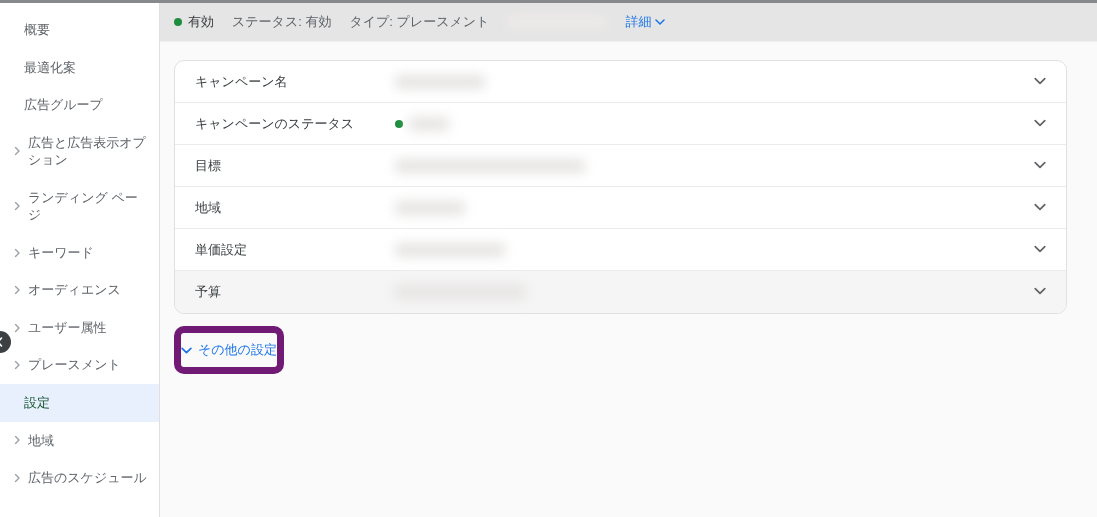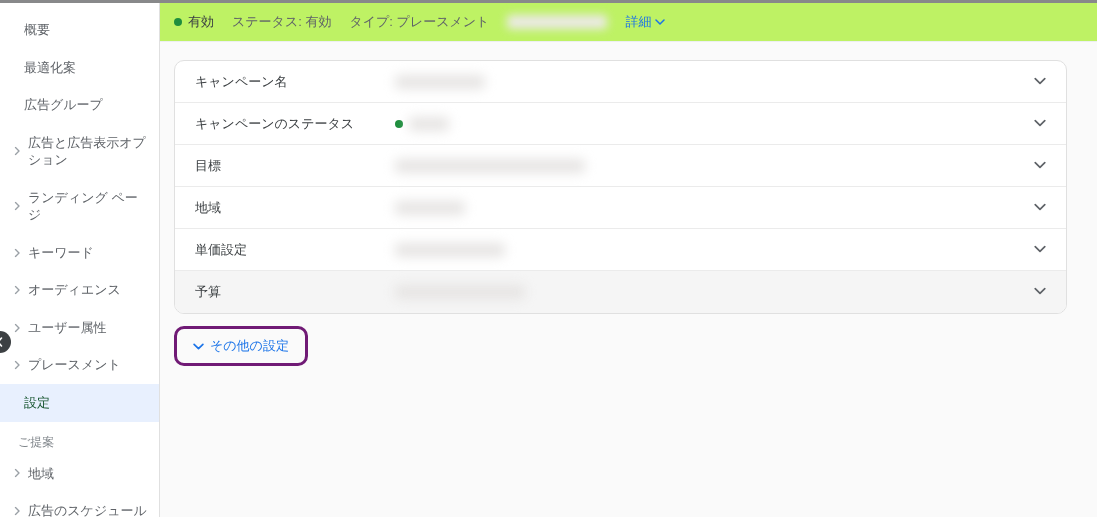--- a/index.html
+++ b/index.html
@@ -10,38 +10,38 @@
     .sidebar .nav-item { display: flex; align-items: center; font-size: 13px; color: #5f6368; padding: 10px 10px 10px 28px; position: relative; line-height: 1.35; cursor: pointer; }
     .sidebar .nav-item.no-arrow { padding-left: 24px; }
     .sidebar .nav-item .arrow { position: absolute; left: 14px; top: 50%; transform: translateY(-50%); }
     .sidebar .nav-item .arrow svg { display: block; }
     .sidebar .nav-item.active { background: #e8f0fe; color: #14532d; }
     .sidebar .section-label { font-size: 12px; color: #80868b; padding: 12px 10px 4px 18px; }
     .sidebar .back-circle { position: absolute; left: -11px; top: 328px; width: 22px; height: 22px; border-radius: 50%; background: #3c4043; display: flex; align-items: center; justify-content: center; cursor: pointer; }
     .sidebar .back-circle svg { display:block; }
     
     .main { flex: 1; display: flex; flex-direction: column; background: #fafafa; }
-    .statusbar { display: flex; align-items: center; gap: 18px; padding: 10px 14px 10px 14px; font-size: 13px; color: #5f6368; border-bottom: 1px solid #eceff1; background: #bef264; }
+    .statusbar { display: flex; align-items: center; gap: 18px; padding: 10px 14px 10px 14px; font-size: 13px; color: #5f6368; border-bottom: 1px solid #eceff1; background: #e5e5e5; }
     .statusbar .dot { width: 8px; height: 8px; border-radius: 50%; background: #1e8e3e; display: inline-block; margin-right: 6px; vertical-align: middle; }
     .statusbar .enabled { color: #3c4043; display: flex; align-items: center; }
     .statusbar .details { color: #1a73e8; display: flex; align-items: center; gap: 4px; cursor: pointer; }
     .statusbar .blur { filter: blur(5px); background: #ece9e8; width: 100px; height: 14px; border-radius: 3px; }
     
     .card { margin: 18px 30px 0 14px; border: 1px solid #e0e0e0; background: #fff; border-radius: 10px; overflow: hidden; }
     .row { display: flex; align-items: center; height: 42px; padding: 0 20px; border-bottom: 1px solid #ebebeb; cursor: pointer; }
     .row:last-child { border-bottom: none; }
     .row.alt { background: #f5f5f5; }
     .row .label { width: 200px; font-size: 13px; color: #3c4043; }
     .row .value { flex: 1; display: flex; align-items: center; }
     .row .value .blurred { filter: blur(6px); background: #e6e4e3; height: 14px; border-radius: 4px; }
     .row .value .green-dot { width: 8px; height: 8px; border-radius: 50%; background: #1e8e3e; margin-right: 6px; }
     .row .chev { color: #5f6368; }
     
     .other-link-wrap { margin: 12px 0 0 14px; }
-    .other-link-highlight { display: inline-block; border: 3px solid #701a75; border-radius: 10px; padding: 8px 16px; }
+    .other-link-highlight { display: inline-block; border: 7px solid #701a75; border-radius: 10px; padding: 8px 0; }
     .other-link { display: flex; align-items: center; gap: 6px; color: #1a73e8; font-size: 13px; cursor: pointer; }
     .other-link svg { display:block; }
   </style>
 </head>
 <body>
 
 <div class="app">
   <nav class="sidebar">
     <div class="back-circle">
       <svg width="10" height="10" viewBox="0 0 10 10">
@@ -103,21 +103,20 @@
             <svg width="7" height="9" viewBox="0 0 7 9">
               <path d="M1.5 1 L5 4.5 L1.5 8" stroke="#9aa0a6" stroke-width="1.4" fill="none" stroke-linecap="round" stroke-linejoin="round"></path>
             </svg>
           </span>
           <span>プレースメント</span>
         </div>
         <div class="nav-item active no-arrow">
           <span>設定</span>
         </div>
       </div>
-    <div class="section-label">ご提案</div>
     <div id="sidebar-sub">
         <div class="nav-item">
           <span class="arrow">
             <svg width="7" height="9" viewBox="0 0 7 9">
               <path d="M1.5 1 L5 4.5 L1.5 8" stroke="#9aa0a6" stroke-width="1.4" fill="none" stroke-linecap="round" stroke-linejoin="round"></path>
             </svg>
           </span>
           <span>地域</span>
         </div>
         <div class="nav-item">

